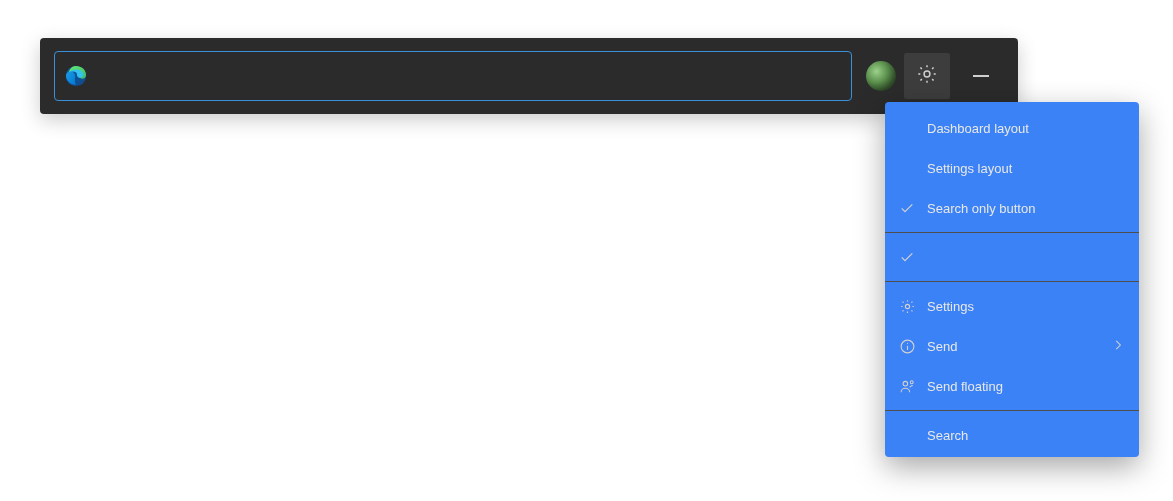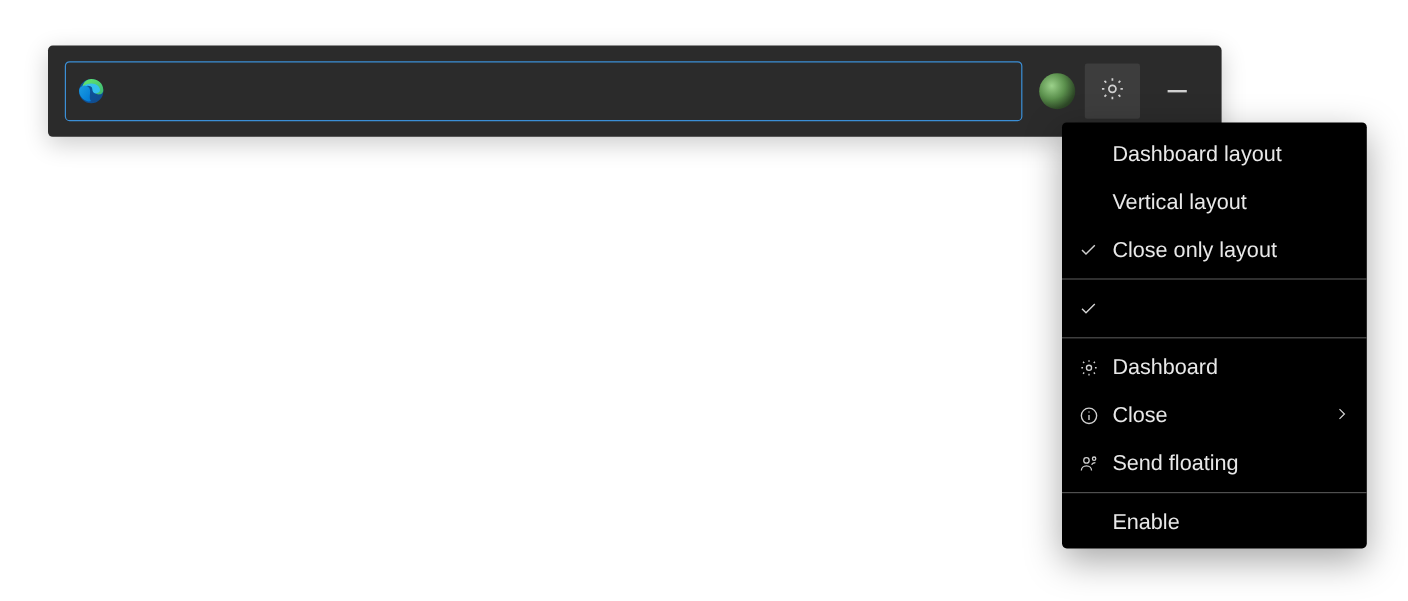--- a/index.html
+++ b/index.html
@@ -81,25 +81,25 @@
     width: 16px;
     height: 1.5px;
     background: #d0d0d0;
   }
 
   .menu {
     position: absolute;
     top: 102px;
     left: 885px;
     width: 254px;
-    background: #000000;
+    background: #3b82f6;
     border-radius: 4px;
     box-shadow: 0 10px 30px rgba(0,0,0,0.35);
     color: #e8e8e8;
-    font-size: 18px;
+    font-size: 13px;
     padding-top: 6px;
     padding-bottom: 2px;
   }
   .menu-item {
     height: 40px;
     display: flex;
     align-items: center;
     padding: 0 14px;
     cursor: pointer;
     position: relative;
@@ -179,30 +179,30 @@
 
 <div class="menu">
 
   <div class="menu-item">
     <span class="menu-icon-slot"></span>
     <span class="menu-label">Dashboard layout</span>
   </div>
 
   <div class="menu-item">
     <span class="menu-icon-slot"></span>
-    <span class="menu-label">Vertical layout</span>
+    <span class="menu-label">Settings layout</span>
   </div>
 
   <div class="menu-item">
     <span class="menu-icon-slot">
       <svg class="check-svg" width="16" height="16" viewBox="0 0 24 24" fill="none" stroke-width="1.8">
         <path d="M4 12.5 L9 17.5 L20 6.5"></path>
       </svg>
     </span>
-    <span class="menu-label">Close only layout</span>
+    <span class="menu-label">Search only button</span>
   </div>
 
   <div class="menu-divider"></div>
 
   <div class="menu-item">
     <span class="menu-icon-slot">
       <svg class="check-svg" width="16" height="16" viewBox="0 0 24 24" fill="none" stroke-width="1.8">
         <path d="M4 12.5 L9 17.5 L20 6.5"></path>
       </svg>
     </span>
@@ -210,32 +210,32 @@
 
   <div class="menu-divider"></div>
 
   <div class="menu-item">
     <span class="menu-icon-slot">
       <svg class="gear-sm-svg" width="17" height="17" viewBox="0 0 24 24" fill="none" stroke-width="1.6">
         <circle cx="12" cy="12" r="3"></circle>
         <path d="M12 3v2M12 19v2M5 5l1.4 1.4M17.6 17.6L19 19M3 12h2M19 12h2M5 19l1.4-1.4M17.6 6.4L19 5"></path>
       </svg>
     </span>
-    <span class="menu-label">Dashboard</span>
+    <span class="menu-label">Settings</span>
   </div>
 
   <div class="menu-item">
     <span class="menu-icon-slot">
       <svg class="info-svg" width="17" height="17" viewBox="0 0 24 24" fill="none" stroke-width="1.6">
         <circle cx="12" cy="12" r="9"></circle>
         <line x1="12" y1="11" x2="12" y2="17"></line>
         <circle cx="12" cy="7.5" r="0.8" fill="#d0d0d0" stroke="none"></circle>
       </svg>
     </span>
-    <span class="menu-label">Close</span>
+    <span class="menu-label">Send</span>
     <span class="menu-chevron">
       <svg class="chevron-svg" width="14" height="14" viewBox="0 0 24 24" fill="none" stroke-width="1.8">
         <path d="M9 5 L16 12 L9 19"></path>
       </svg>
     </span>
   </div>
 
   <div class="menu-item">
     <span class="menu-icon-slot">
       <svg class="feedback-svg" width="17" height="17" viewBox="0 0 24 24" fill="none" stroke-width="1.5">
@@ -245,16 +245,16 @@
         <path d="M15 13 c1-1.5 2.5-2.5 4.5-2.5"></path>
       </svg>
     </span>
     <span class="menu-label">Send floating</span>
   </div>
 
   <div class="menu-divider"></div>
 
   <div class="menu-item">
     <span class="menu-icon-slot"></span>
-    <span class="menu-label">Enable</span>
+    <span class="menu-label">Search</span>
   </div>
 
 </div>
 
 </body></html>

